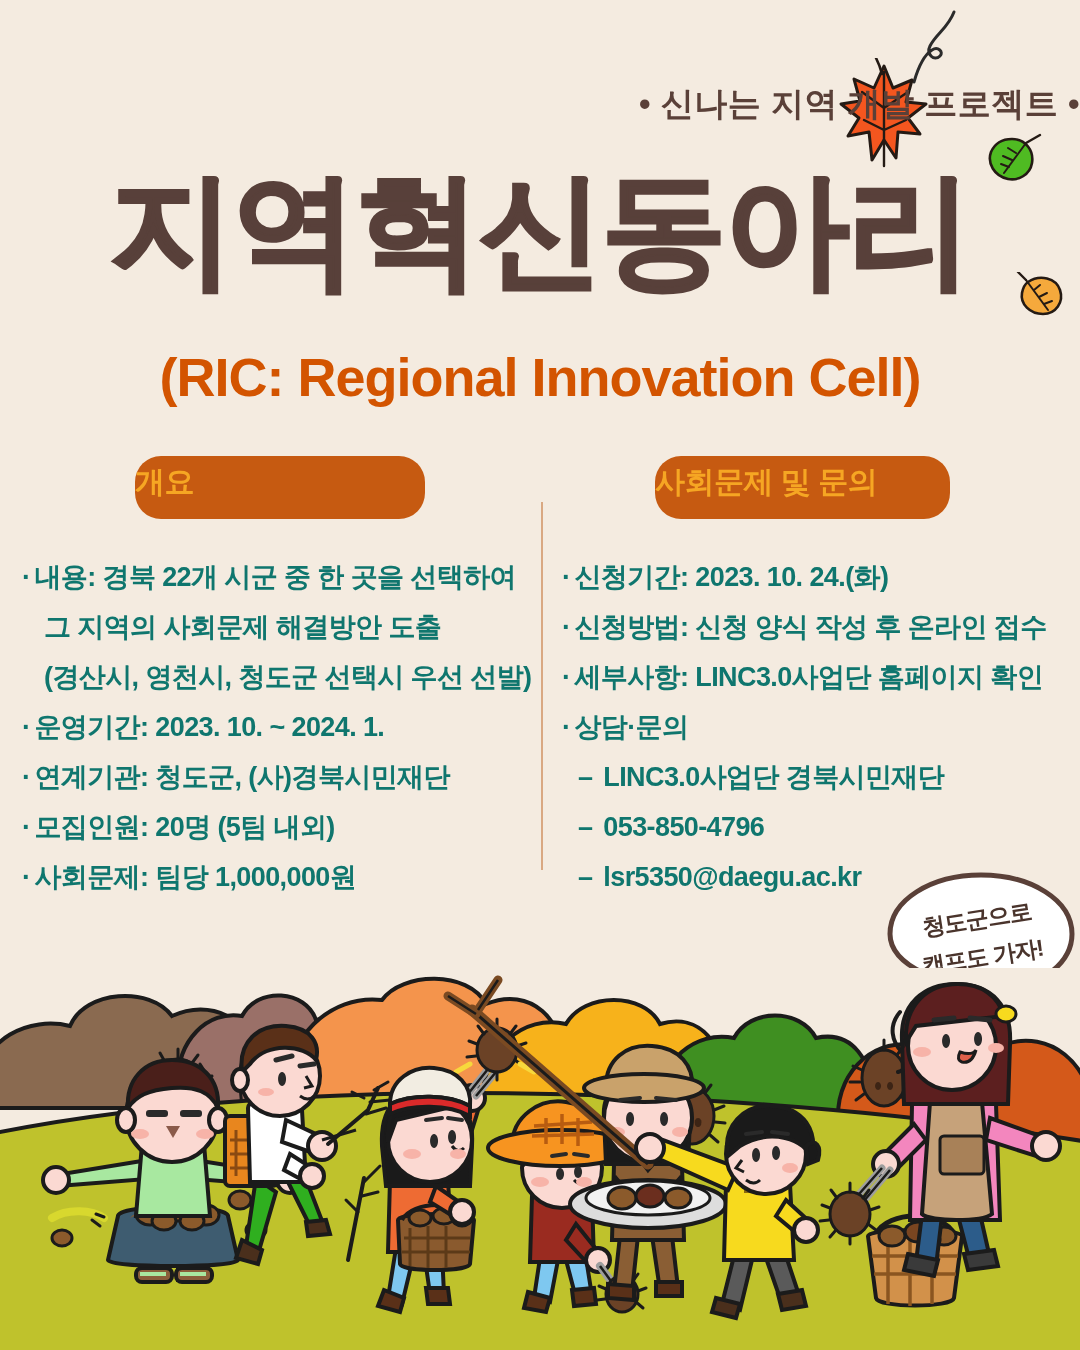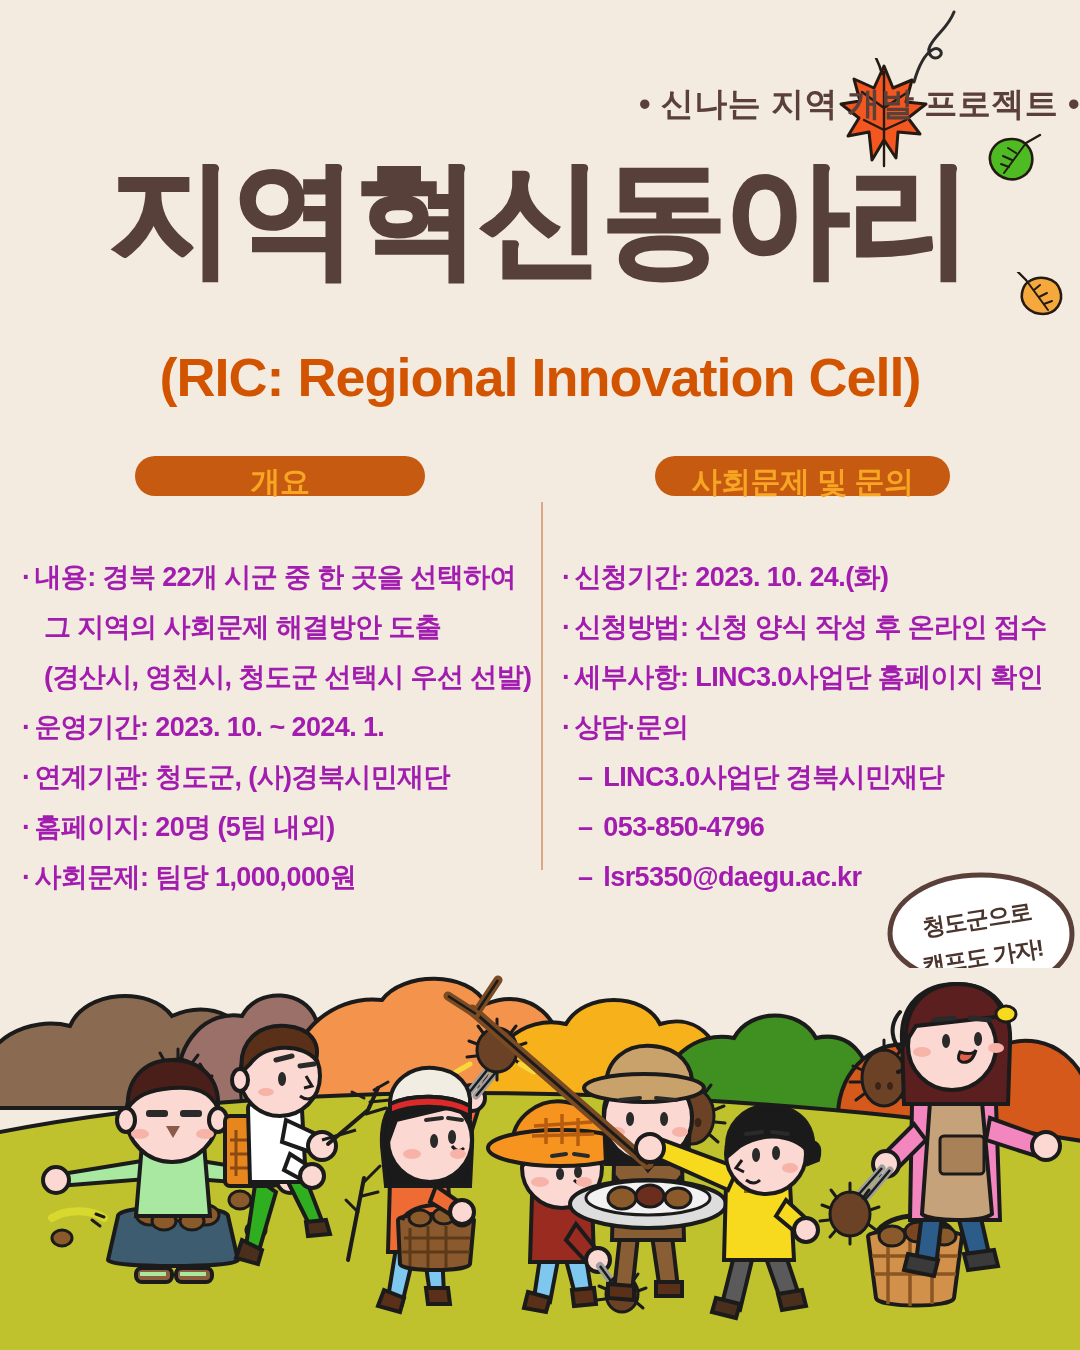--- a/index.html
+++ b/index.html
@@ -21,21 +21,21 @@
 
   
   .subtitle{
     position:absolute;left:0;right:0;top:82px;
     text-align:right;
     font-size:33px;font-weight:bold;
     letter-spacing:.5px;
     color:#5A4038;
   }
   .main-title{
-    position:absolute;left:0;right:0;top:152px;
+    position:absolute;left:0;right:0;top:164px;
     text-align:center;
     font-size:125px;font-weight:bold;
     letter-spacing:-2px;
     color:#58403A;
     line-height:1.05;
     white-space:nowrap;
     -webkit-text-stroke:3px #58403A;
   }
   .eng-title{
     position:absolute;left:0;right:0;top:318px;
@@ -43,39 +43,39 @@
     font-size:54px;font-weight:bold;
     letter-spacing:-1px;
     color:#D35400;
     white-space:nowrap;
     margin-top:28px;
   }
 
   
   .badge{
     position:absolute;
-    height:40px;line-height:52px;
+    height:63px;line-height:52px;
     border-radius:26px;
     background:#C65A11;
     color:#F6A623;
     font-size:30px;font-weight:bold;
-    text-align:center;
+    text-align:left;
     letter-spacing:-.5px;
     white-space:nowrap;
   }
   #badge-overview{left:135px;top:456px;width:290px;}
   #badge-apply{left:655px;top:456px;width:295px;}
 
   
   .column{position:absolute;top:552px;}
   #col-left{left:22px;width:505px;}
   #col-right{left:562px;width:500px;}
 
   .line{
-    color:#a21caf;
+    color:#0f766e;
     font-size:27px;
     font-weight:bold;
     line-height:50px;
     white-space:nowrap;
     letter-spacing:-.6px;
   }
   .line.indent{padding-left:22px;}
   .line.sub{padding-left:16px;font-weight:bold;}
   .bullet{margin-right:4px;}
 
@@ -154,21 +154,21 @@
     <div class="line indent">
       <span>(경산시, 영천시, 청도군 선택시 우선 선발)</span>
     </div>
     <div class="line">
       <span class="bullet">·</span><span>운영기간: 2023. 10. ~ 2024. 1.</span>
     </div>
     <div class="line">
       <span class="bullet">·</span><span>연계기관: 청도군, (사)경북시민재단</span>
     </div>
     <div class="line">
-      <span class="bullet">·</span><span>홈페이지: 20명 (5팀 내외)</span>
+      <span class="bullet">·</span><span>모집인원: 20명 (5팀 내외)</span>
     </div>
     <div class="line">
       <span class="bullet">·</span><span>사회문제: 팀당 1,000,000원</span>
     </div>
   </div>
 
   <div class="column" id="col-right">
     <div class="line">
       <span class="bullet">·</span><span>신청기간: 2023. 10. 24.(화)</span>
     </div>

